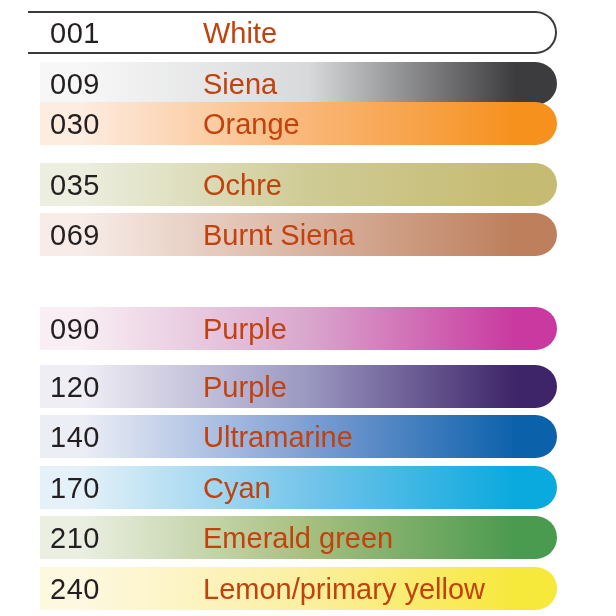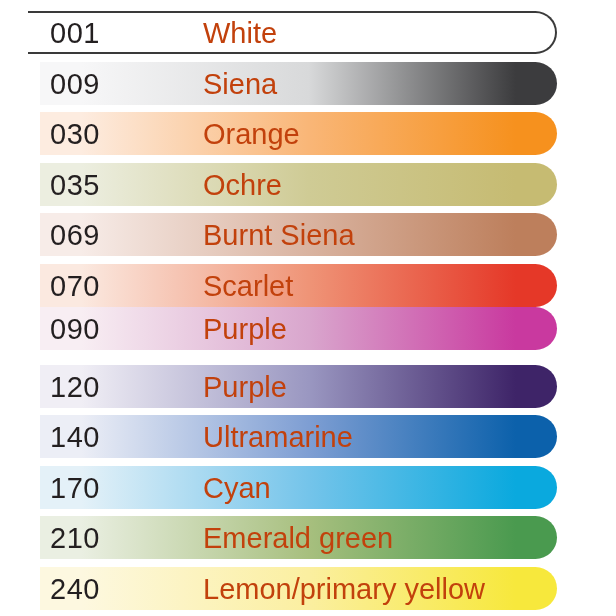--- a/index.html
+++ b/index.html
@@ -71,39 +71,34 @@
     <div class="row" style="top: 8px;">
       <div class="swatch white-capsule"></div>
       <div class="code">001</div>
       <div class="label">White</div>
     </div>
     <div class="row" style="top: 58.5px;">
       <div class="swatch" style="background: linear-gradient(to right, rgb(247, 247, 248) 0%, rgb(247, 247, 248) 8%, rgb(216, 217, 218) 52%, rgb(60, 60, 62) 92%, rgb(60, 60, 62) 100%);"></div>
       <div class="code">009</div>
       <div class="label">Siena</div>
     </div>
-    <div class="row" style="top: 109px;">
+    <div class="row" style="top: 99px;">
       <div class="swatch" style="background: linear-gradient(to right, rgb(253, 236, 224) 0%, rgb(253, 236, 224) 8%, rgb(249, 182, 119) 52%, rgb(246, 145, 30) 92%, rgb(246, 145, 30) 100%);"></div>
       <div class="code">030</div>
       <div class="label">Orange</div>
     </div>
     <div class="row" style="top: 159.5px;">
       <div class="swatch" style="background: linear-gradient(to right, rgb(236, 238, 224) 0%, rgb(236, 238, 224) 8%, rgb(207, 203, 149) 52%, rgb(198, 187, 114) 92%, rgb(198, 187, 114) 100%);"></div>
       <div class="code">035</div>
       <div class="label">Ochre</div>
     </div>
     <div class="row" style="top: 210px;">
       <div class="swatch" style="background: linear-gradient(to right, rgb(247, 236, 232) 0%, rgb(247, 236, 232) 8%, rgb(217, 179, 160) 52%, rgb(189, 127, 92) 92%, rgb(189, 127, 92) 100%);"></div>
       <div class="code">069</div>
       <div class="label">Burnt Siena</div>
-    </div>
-    <div class="row" style="top: 260.5px;">
-      <div class="swatch" style="background: linear-gradient(to right, rgb(251, 233, 224) 0%, rgb(251, 233, 224) 8%, rgb(239, 148, 119) 52%, rgb(229, 56, 40) 92%, rgb(229, 56, 40) 100%);"></div>
-      <div class="code">070</div>
-      <div class="label">Scarlet</div>
     </div>
     <div class="row" style="top: 304px; text-align: center;">
       <div class="swatch" style="background: linear-gradient(to right, rgb(248, 238, 243) 0%, rgb(248, 238, 243) 8%, rgb(217, 166, 205) 52%, rgb(201, 57, 159) 92%, rgb(201, 57, 159) 100%);"></div>
       <div class="code">090</div>
       <div class="label">Purple</div>
     </div>
     <div class="row" style="top: 361.5px;">
       <div class="swatch" style="background: linear-gradient(to right, rgb(240, 238, 245) 0%, rgb(240, 238, 245) 8%, rgb(154, 151, 193) 52%, rgb(62, 36, 104) 92%, rgb(62, 36, 104) 100%);"></div>
       <div class="code">120</div>
       <div class="label">Purple</div>

